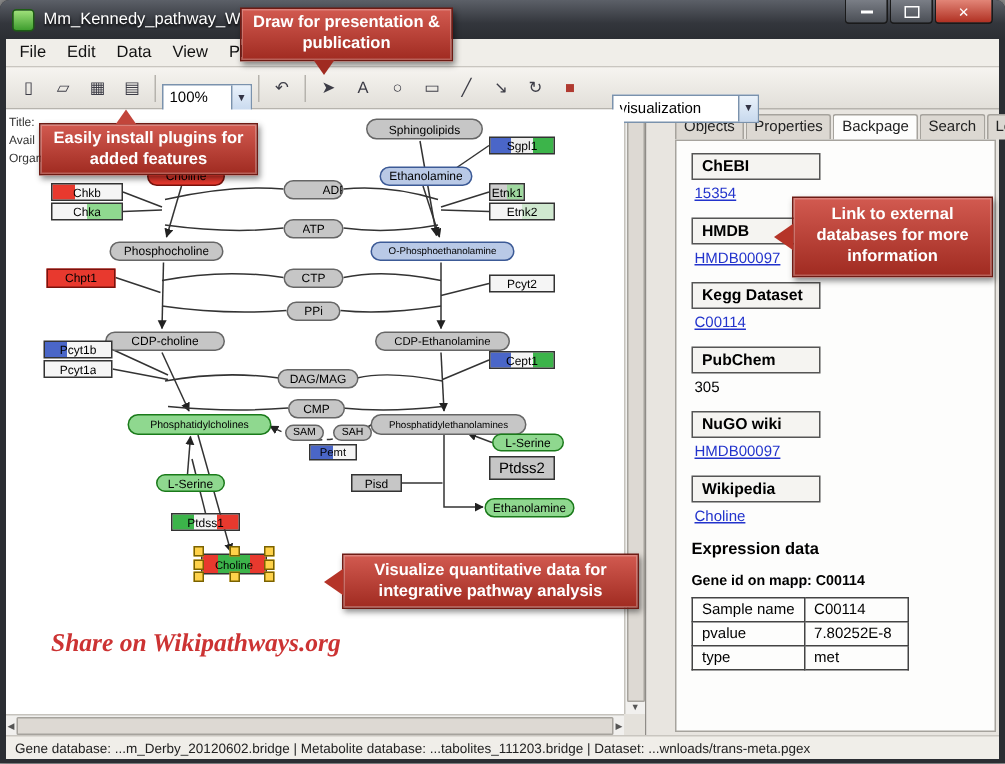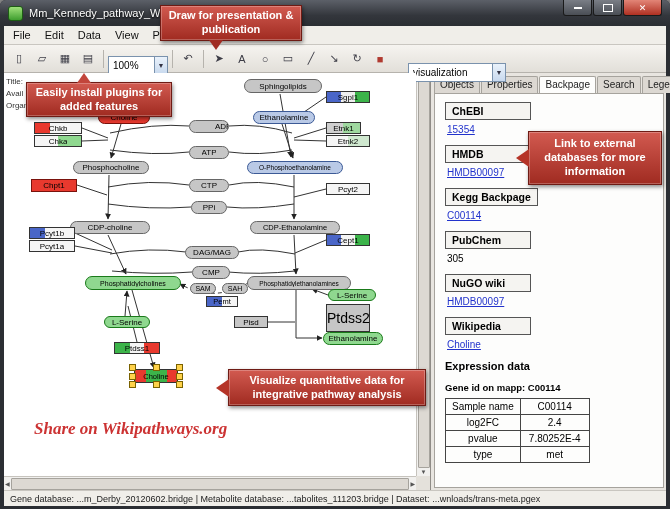--- a/index.html
+++ b/index.html
@@ -45,32 +45,32 @@
   .pnode.round{border-radius:8px;}
   .pnode.rect{border-radius:0;}
   .handle{position:absolute;width:5px;height:5px;background:#ffd24a;border:1px solid #7a6200;z-index:4;}
   .h-nw{left:-6px;top:-6px}.h-n{left:calc(50% - 3px);top:-6px}.h-ne{right:-6px;top:-6px}
   .h-e{right:-6px;top:calc(50% - 3px)}.h-se{right:-6px;bottom:-6px}.h-s{left:calc(50% - 3px);bottom:-6px}
   .h-sw{left:-6px;bottom:-6px}.h-w{left:-6px;top:calc(50% - 3px)}
   .edge{fill:none;stroke:#333;stroke-width:1;}
   .edge.dashed{stroke-dasharray:4 3;}
   .share-text{position:absolute;left:30px;top:346px;font-size:17px;font-style:italic;font-weight:bold;color:#cc3333;font-family:"Liberation Serif",serif;z-index:3;}
   
-  .sidebar{flex:1;background:#e8e5e0;display:flex;flex-direction:column;min-width:0;}
+  .sidebar{flex:1;background:#e8e5e0;display:flex;flex-direction:column;min-width:0;padding-left:16px;}
   .tabs{display:flex;padding:3px 2px 0 3px;gap:1px;font-size:10px;flex:0 0 auto;}
   .tab{padding:2px 5px 3px;background:#dcd8d2;border:1px solid #a6a39d;border-bottom:none;border-radius:2px 2px 0 0;color:#222;}
   .tab.active{background:#fdfdfc;margin-bottom:-1px;padding-bottom:4px;}
   .sidebar-content{flex:1;background:#fdfdfc;border:1px solid #a6a39d;margin:0 2px 2px 3px;padding:8px 10px;overflow:hidden;font-size:10px;color:#000;}
   .bp-header{display:inline-block;border:1px solid #555;background:#f5f4f1;padding:2px 6px;font-weight:bold;font-size:10.5px;min-width:72px;}
   .bp-value{display:block;margin:4px 0 10px 2px;font-size:10px;}
   a.bp-value{color:#2233cc;text-decoration:underline;}
   .exp-title{font-weight:bold;font-size:11px;margin:4px 0 10px;}
   .gene-id{font-weight:bold;font-size:9.5px;margin-bottom:5px;}
   table.exp{border-collapse:collapse;}
-  table.exp td{border:1px solid #444;padding:2px 6px;font-size:10px;text-align:center;min-width:56px;}
+  table.exp td{border:1px solid #444;padding:2px 6px;font-size:10px;text-align:left;min-width:56px;}
   
   .statusbar{height:15px;background:#f0eee9;border-top:1px solid #c9c6c0;font-size:9px;color:#222;display:flex;align-items:center;padding:0 6px;white-space:nowrap;overflow:hidden;flex:0 0 auto;}
   
   .callout{position:absolute;background:linear-gradient(#d25a50,#a02b21);border:1px solid #6e1b14;box-shadow:1px 2px 4px rgba(0,0,0,.45),inset 0 0 0 1px rgba(255,255,255,.25);color:#fff;font-weight:bold;font-size:11px;display:flex;align-items:center;justify-content:center;text-align:center;padding:2px 6px;z-index:10;line-height:1.25;box-sizing:border-box;}
   .callout.draw{left:160px;top:5px;width:142px;height:36px;}
   .callout.draw::after{content:"";position:absolute;left:48px;bottom:-10px;border:7px solid transparent;border-bottom:none;border-top:10px solid #a02b21;}
   .callout.plugins{left:26px;top:82px;width:146px;height:35px;}
   .callout.plugins::after{content:"";position:absolute;left:50px;top:-10px;border:7px solid transparent;border-top:none;border-bottom:10px solid #c2453b;}
   .callout.link{left:528px;top:131px;width:134px;height:54px;}
   .callout.link::after{content:"";position:absolute;left:-13px;top:17px;border:9px solid transparent;border-left:none;border-right:13px solid #b53428;}
@@ -235,21 +235,21 @@
               </div>
               <div class="pnode rect" style="left: 30px; top: 62px; width: 48px; height: 12px; font-size: 8px; border: 1px solid rgb(51, 51, 51); background: linear-gradient(90deg, rgb(245, 245, 245) 0%, rgb(245, 245, 245) 50%, rgb(143, 216, 143) 50%, rgb(143, 216, 143) 100%);">
                 <span>Chka</span>
               </div>
               <div class="pnode round" style="left: 185px; top: 47px; width: 40px; height: 13px; font-size: 8px; border: 1px solid rgb(102, 102, 102); background: rgb(198, 198, 198); padding-left: 25px;">
                 <span>ADP</span>
               </div>
               <div class="pnode round" style="left: 249px; top: 38px; width: 62px; height: 13px; font-size: 8px; border: 1px solid rgb(60, 90, 150); background: rgb(185, 201, 230);">
                 <span>Ethanolamine</span>
               </div>
-              <div class="pnode rect" style="left: 322px; top: 49px; width: 35px; height: 12px; font-size: 8px; border: 1px solid rgb(51, 51, 51); background: linear-gradient(90deg, rgb(207, 207, 207) 0%, rgb(207, 207, 207) 50%, rgb(159, 216, 159) 50%, rgb(159, 216, 159) 100%);">
+              <div class="pnode rect" style="left: 322px; top: 49px; width: 24px; height: 12px; font-size: 8px; border: 1px solid rgb(51, 51, 51); background: linear-gradient(90deg, rgb(207, 207, 207) 0%, rgb(207, 207, 207) 50%, rgb(159, 216, 159) 50%, rgb(159, 216, 159) 100%);">
                 <span>Etnk1</span>
               </div>
               <div class="pnode rect" style="left: 322px; top: 62px; width: 44px; height: 12px; font-size: 8px; border: 1px solid rgb(51, 51, 51); background: linear-gradient(90deg, rgb(245, 245, 245) 0%, rgb(245, 245, 245) 50%, rgb(207, 232, 207) 50%, rgb(207, 232, 207) 100%);">
                 <span>Etnk2</span>
               </div>
               <div class="pnode round" style="left: 185px; top: 73px; width: 40px; height: 13px; font-size: 8px; border: 1px solid rgb(102, 102, 102); background: rgb(198, 198, 198);">
                 <span>ATP</span>
               </div>
               <div class="pnode round" style="left: 69px; top: 88px; width: 76px; height: 13px; font-size: 8px; border: 1px solid rgb(102, 102, 102); background: rgb(198, 198, 198);">
                 <span>Phosphocholine</span>
@@ -304,21 +304,21 @@
               </div>
               <div class="pnode rect" style="left: 202px; top: 223px; width: 32px; height: 11px; font-size: 7.5px; border: 1px solid rgb(51, 51, 51); background: linear-gradient(90deg, rgb(74, 102, 200) 0%, rgb(74, 102, 200) 50%, rgb(245, 245, 245) 50%, rgb(245, 245, 245) 100%);">
                 <span>Pemt</span>
               </div>
               <div class="pnode rect" style="left: 230px; top: 243px; width: 34px; height: 12px; font-size: 8px; border: 1px solid rgb(51, 51, 51); background: rgb(198, 198, 198);">
                 <span>Pisd</span>
               </div>
               <div class="pnode round" style="left: 324px; top: 216px; width: 48px; height: 12px; font-size: 8px; border: 1px solid rgb(26, 122, 26); background: rgb(143, 216, 143);">
                 <span>L-Serine</span>
               </div>
-              <div class="pnode rect" style="left: 322px; top: 231px; width: 44px; height: 28px; font-size: 14px; border: 1px solid rgb(51, 51, 51); background: rgb(198, 198, 198);">
+              <div class="pnode rect" style="left: 322px; top: 231px; width: 44px; height: 16px; font-size: 10px; border: 1px solid rgb(51, 51, 51); background: rgb(198, 198, 198);">
                 <span>Ptdss2</span>
               </div>
               <div class="pnode round" style="left: 319px; top: 259px; width: 60px; height: 13px; font-size: 8px; border: 1px solid rgb(26, 122, 26); background: rgb(143, 216, 143);">
                 <span>Ethanolamine</span>
               </div>
               <div class="pnode round" style="left: 100px; top: 243px; width: 46px; height: 12px; font-size: 8px; border: 1px solid rgb(26, 122, 26); background: rgb(143, 216, 143);">
                 <span>L-Serine</span>
               </div>
               <div class="pnode rect" style="left: 110px; top: 269px; width: 46px; height: 12px; font-size: 8px; border: 1px solid rgb(51, 51, 51); background: linear-gradient(90deg, rgb(60, 180, 74) 0%, rgb(60, 180, 74) 33.3333%, rgb(245, 245, 245) 33.3333%, rgb(245, 245, 245) 66.6667%, rgb(232, 57, 46) 66.6667%, rgb(232, 57, 46) 100%);">
                 <span>Ptdss1</span>
@@ -355,40 +355,36 @@
             <div class="tab">Objects</div>
             <div class="tab">Properties</div>
             <div class="tab active">Backpage</div>
             <div class="tab">Search</div>
             <div class="tab">Legend</div>
           </div>
         <div class="sidebar-content">
           <div>
               <div class="bp-section"><div class="bp-header">ChEBI</div><a class="bp-value">15354</a></div>
               <div class="bp-section"><div class="bp-header">HMDB</div><a class="bp-value">HMDB00097</a></div>
-              <div class="bp-section"><div class="bp-header">Kegg Backpage</div><a class="bp-value">C00114</a></div>
+              <div class="bp-section"><div class="bp-header">Kegg Dataset</div><a class="bp-value">C00114</a></div>
               <div class="bp-section"><div class="bp-header">PubChem</div><span class="bp-value">305</span></div>
               <div class="bp-section"><div class="bp-header">NuGO wiki</div><a class="bp-value">HMDB00097</a></div>
               <div class="bp-section"><div class="bp-header">Wikipedia</div><a class="bp-value">Choline</a></div>
             </div>
           <div class="exp-title">Expression data</div>
           <div class="gene-id">Gene id on mapp: C00114</div>
           <table class="exp">
               <tbody>
                 <tr>
                   <td>Sample name</td>
                   <td>C00114</td>
                 </tr>
                 <tr>
-                  <td>log2FC</td>
-                  <td>2.4</td>
-                </tr>
-                <tr>
                   <td>pvalue</td>
-                  <td>7.80252E-4</td>
+                  <td>7.80252E-8</td>
                 </tr>
                 <tr>
                   <td>type</td>
                   <td>met</td>
                 </tr>
               </tbody>
             </table>
         </div>
       </div>
     </div>

